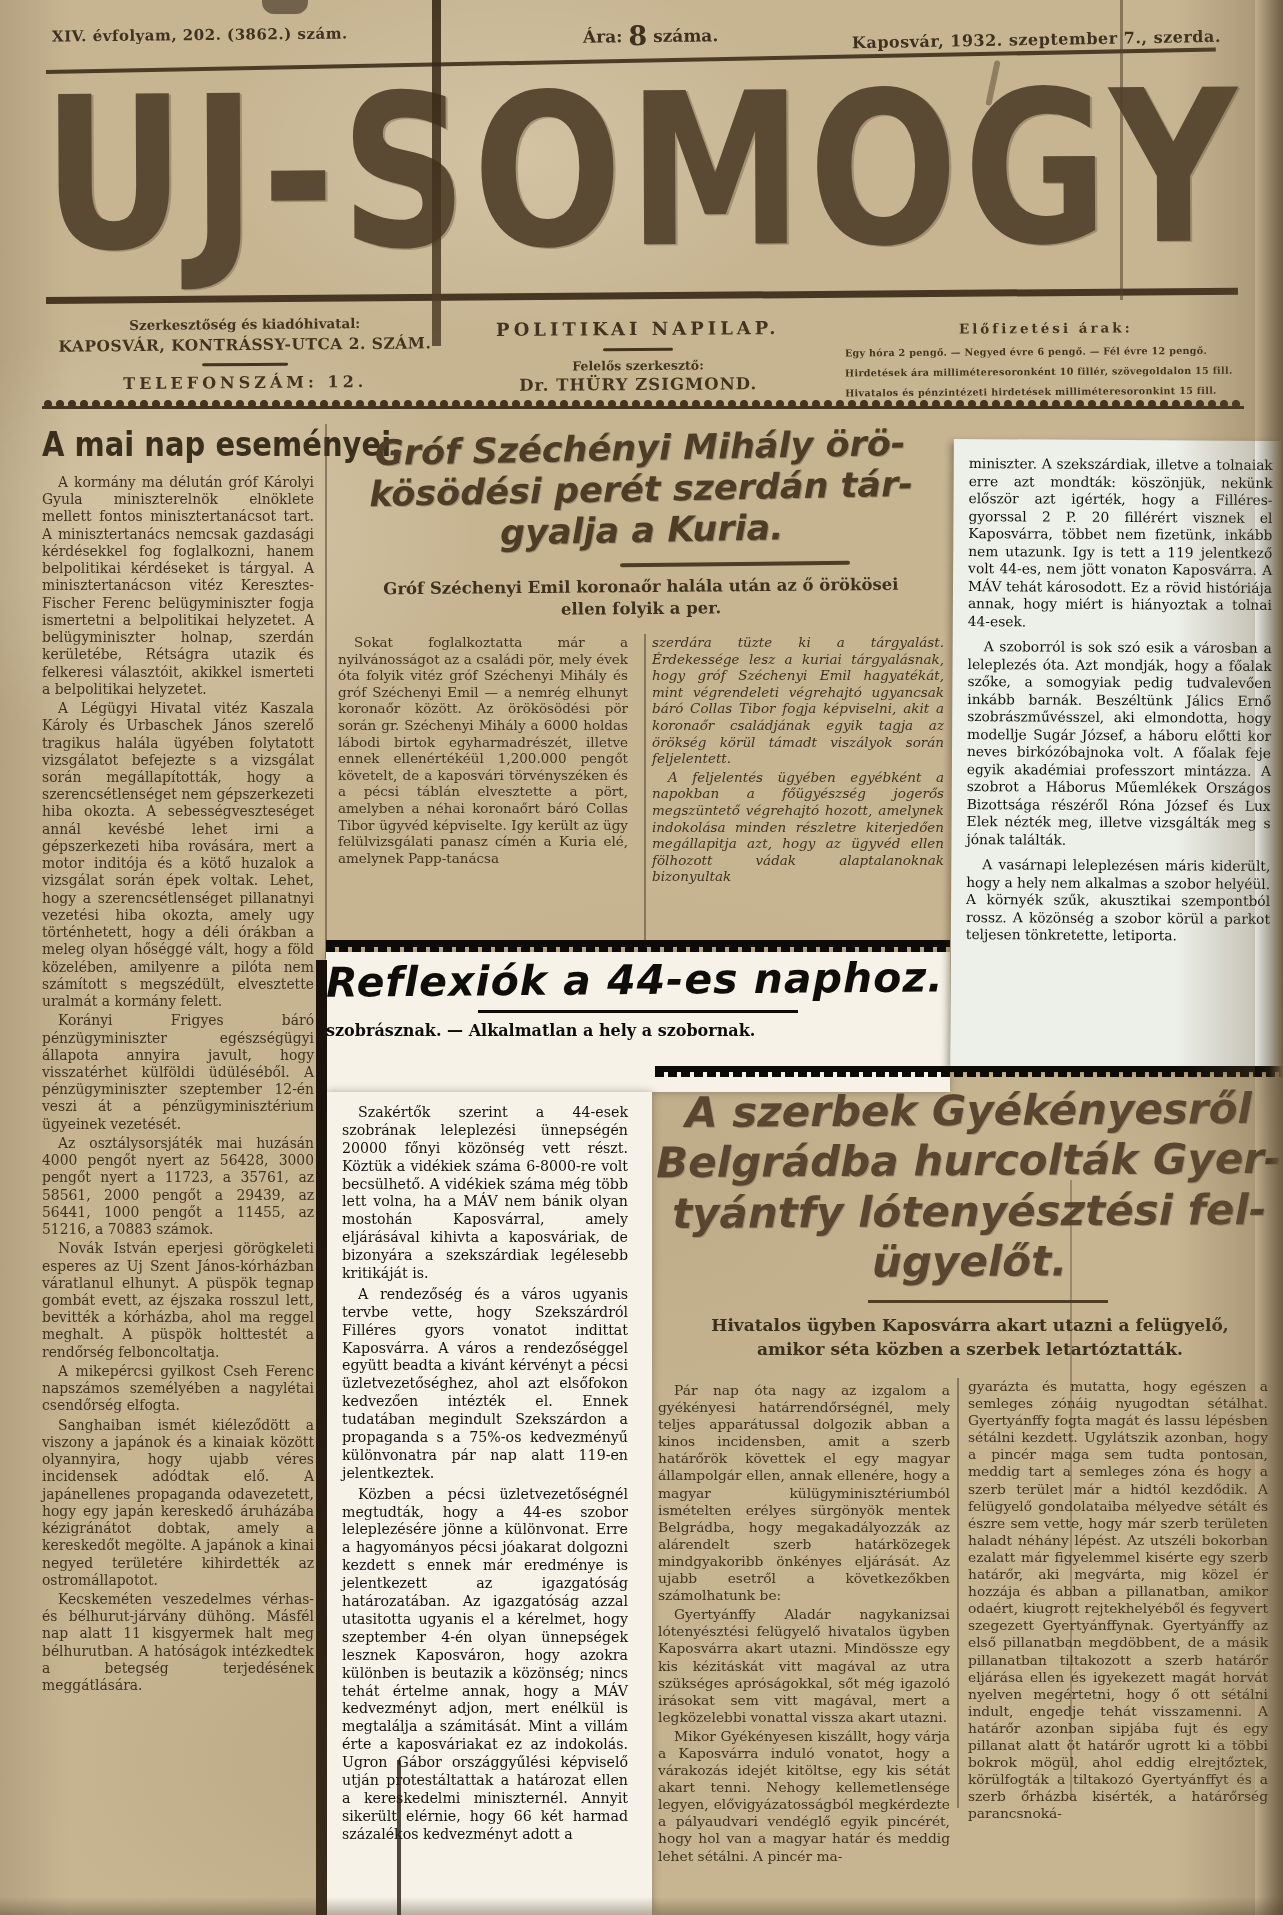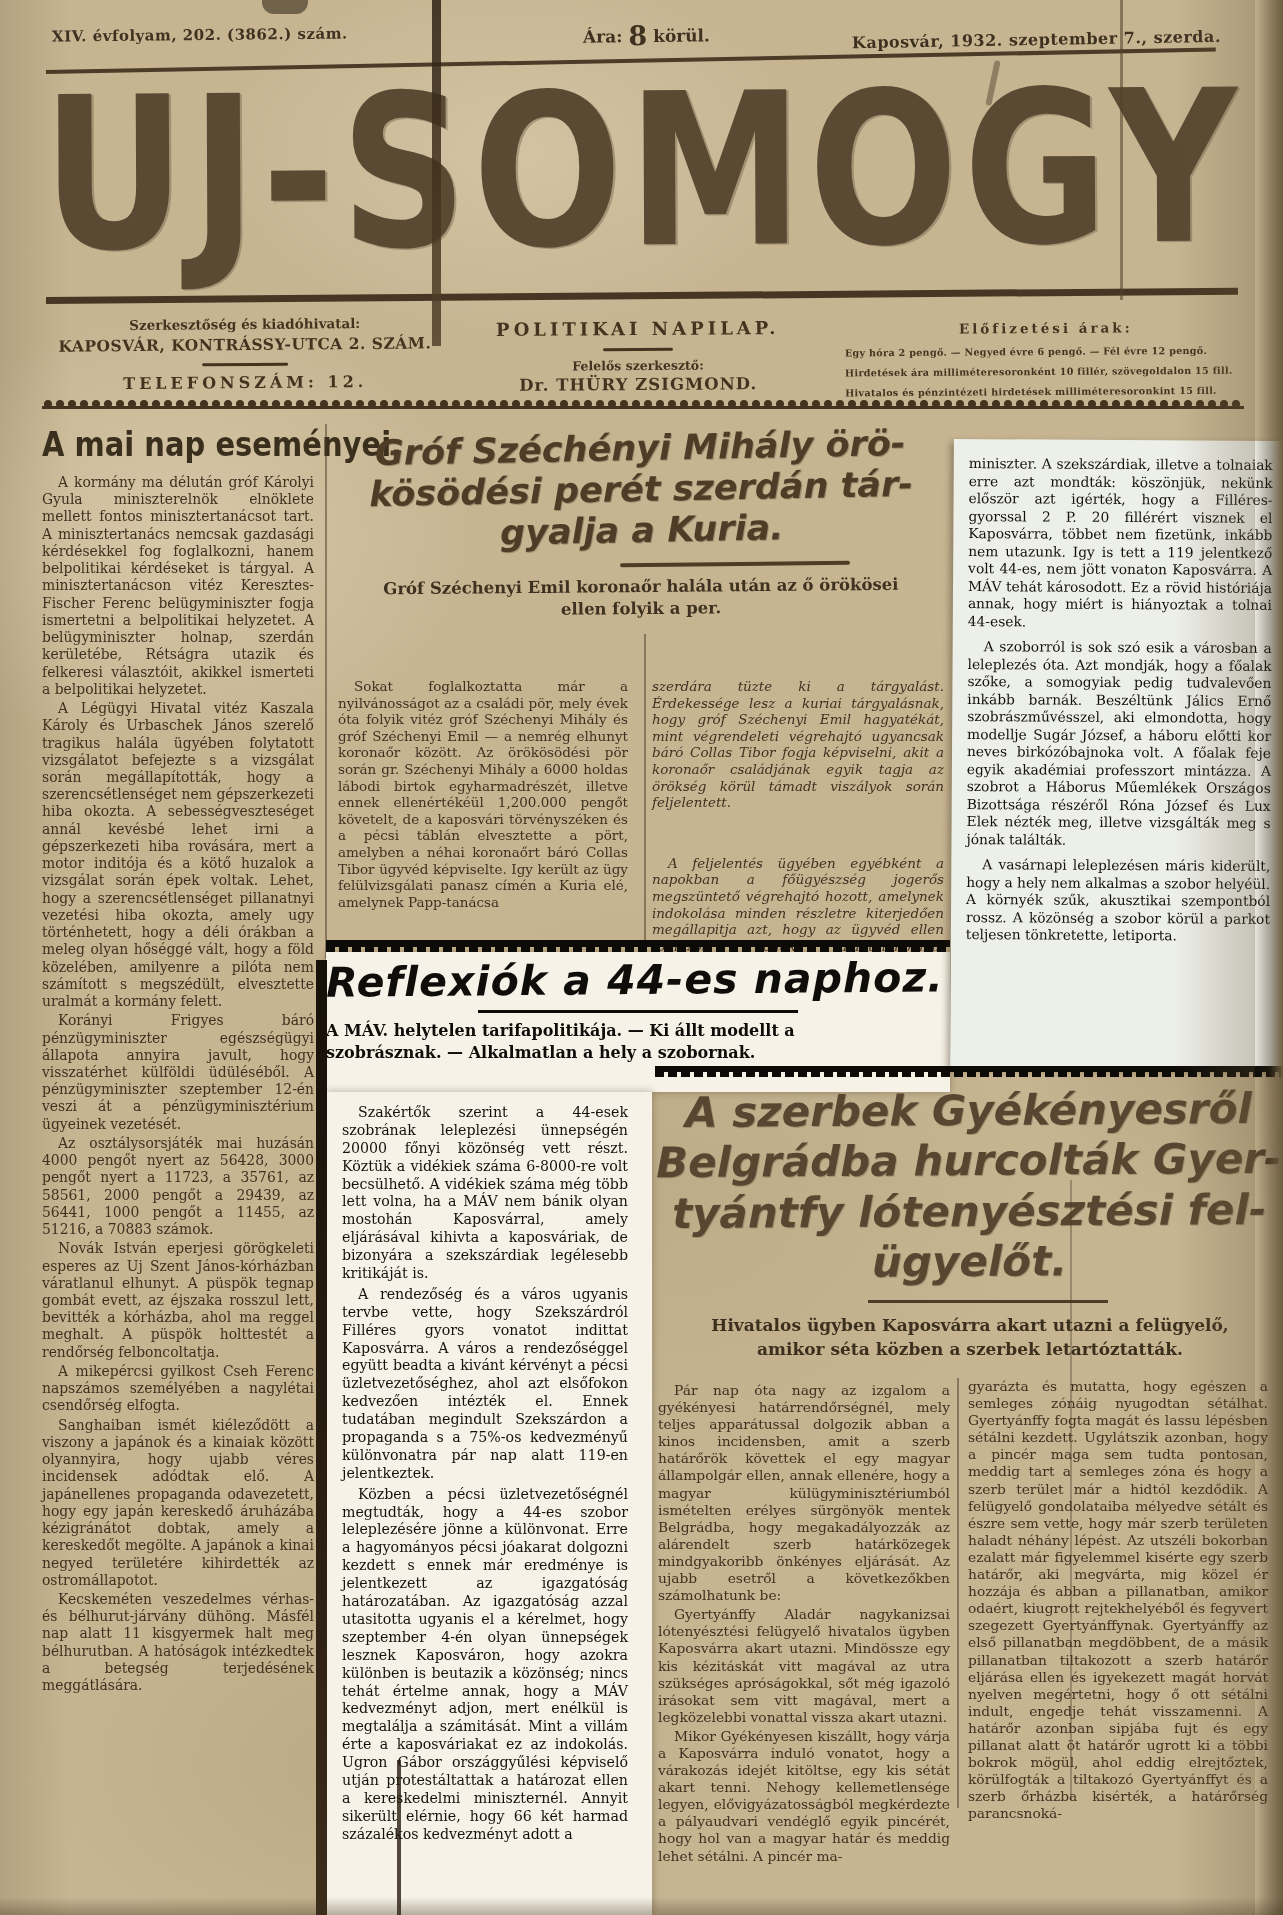--- a/index.html
+++ b/index.html
@@ -61,21 +61,21 @@
   .vrule-col1{left:325px;top:424px;height:535px;}
   
   .szech-head{left:338px;top:428px;width:606px;text-align:center;font-family:"DejaVu Sans",sans-serif;
     font-weight:bold;font-style:italic;font-size:35px;line-height:1.17;color:#4e3c27;
     transform:rotate(-1.1deg);text-shadow:1px 1px 0 rgba(78,60,39,.35);}
   .szech-div{left:620px;top:562px;width:230px;height:4px;background:#4e3c27;border-radius:2px;transform:rotate(-.6deg);}
   .szech-sub{left:338px;top:576px;width:606px;text-align:center;font-size:16.5px;font-weight:bold;
     line-height:1.35;color:#3e311f;transform:rotate(-.5deg);}
   .szech-cola{left:338px;top:634px;width:290px;}
   .szech-colb{left:652px;top:634px;width:292px;font-style:italic;}
-  .szech-cola .par,.szech-colb .par{font-size:13.5px;line-height:1.23;margin-top:44px;}
+  .szech-cola .par,.szech-colb .par{font-size:13.5px;line-height:1.23;}
   .szech-vrule{left:644px;top:634px;height:322px;width:1.5px;}
   
   .clip{background:#f6f2e7;box-shadow:0 0 8px rgba(50,38,20,.35);}
   .refl-top{left:326px;top:952px;width:624px;height:140px;text-align:left;}
   .jag{position:absolute;left:0;top:-12px;width:100%;height:12px;
     background:linear-gradient(#0d0b08,#0d0b08) 0 0/100% 7px no-repeat,
       repeating-linear-gradient(90deg,#0d0b08 0 9px, rgba(0,0,0,0) 9px 13px) 0 7px/100% 5px no-repeat;}
   .refl-headline{margin-top:4px;font-family:"DejaVu Sans",sans-serif;font-weight:bold;font-style:italic;
     font-size:41px;color:#0f0d0a;letter-spacing:1px;transform:rotate(-.5deg);white-space:nowrap;}
   .refl-div{width:320px;height:3px;background:#0c0a07;margin:6px auto 7px;}
@@ -115,21 +115,21 @@
 </style>
 </head>
 <body>
 
 <div class="page">
 
   <div class="abs topbar-issue">XIV. évfolyam, 202. (3862.) szám.</div>
   <div class="abs topbar-price">
     <span>Ára:</span>
     <span class="price-num">8</span>
-    <span>körül.</span>
+    <span>száma.</span>
   </div>
   <div class="abs topbar-date">Kaposvár, 1932. szeptember 7., szerda.</div>
   <div class="abs rule rule-top"></div>
 
   <div class="abs masthead">UJ-SOMOGY</div>
   <div class="abs rule-thick"></div>
 
   <div class="abs info info-left">
     <div class="l1">Szerkesztőség és kiadóhivatal:</div>
     <div class="l2">KAPOSVÁR, KONTRÁSSY-UTCA 2. SZÁM.</div>
@@ -180,21 +180,20 @@
   <div class="abs szech-colb">
     <p class="par npi">szerdára tüzte ki a tárgyalást. Érdekessége lesz a kuriai tárgyalásnak, hogy gróf Széchenyi Emil hagyatékát, mint végrendeleti végrehajtó ugyancsak báró Collas Tibor fogja képviselni, akit a koronaőr családjának egyik tagja az örökség körül támadt viszályok során feljelentett.</p>
     <p class="par">A feljelentés ügyében egyébként a napokban a főügyészség jogerős megszüntető végrehajtó hozott, amelynek indokolása minden részletre kiterjedően megállapitja azt, hogy az ügyvéd ellen fölhozott vádak alaptalanoknak bizonyultak</p>
   </div>
 
   <div class="abs clip refl-top">
     <div class="jag"></div>
     <div class="refl-headline">Reflexiók a 44-es naphoz.</div>
     <div class="refl-div"></div>
     <div class="refl-sub">
-      <div>A MÁV. helytelen tarifapolitikája. — Ki állt modellt a</div>
       <div>szobrásznak. — Alkalmatlan a hely a szobornak.</div>
     </div>
   </div>
   <div class="abs clip refl-body">
     <p class="par">Szakértők szerint a 44-esek szobrának leleplezési ünnepségén 20000 főnyi közönség vett részt. Köztük a vidékiek száma 6-8000-re volt becsülhető. A vidékiek száma még több lett volna, ha a MÁV nem bánik olyan mostohán Kaposvárral, amely eljárásával kihivta a kaposváriak, de bizonyára a szekszárdiak legélesebb kritikáját is.</p>
     <p class="par">A rendezőség és a város ugyanis tervbe vette, hogy Szekszárdról Filléres gyors vonatot indittat Kaposvárra. A város a rendezőséggel együtt beadta a kivánt kérvényt a pécsi üzletvezetőséghez, ahol azt elsőfokon kedvezően intézték el. Ennek tudatában megindult Szekszárdon a propaganda s a 75%-os kedvezményű különvonatra pár nap alatt 119-en jelentkeztek.</p>
     <p class="par">Közben a pécsi üzletvezetőségnél megtudták, hogy a 44-es szobor leleplezésére jönne a különvonat. Erre a hagyományos pécsi jóakarat dolgozni kezdett s ennek már eredménye is jelentkezett az igazgatóság határozatában. Az igazgatóság azzal utasitotta ugyanis el a kérelmet, hogy szeptember 4-én olyan ünnepségek lesznek Kaposváron, hogy azokra különben is beutazik a közönség; nincs tehát értelme annak, hogy a MÁV kedvezményt adjon, mert enélkül is megtalálja a számitását. Mint a villám érte a kaposváriakat ez az indokolás. Ugron Gábor országgyűlési képviselő utján protestáltattak a határozat ellen a kereskedelmi miniszternél. Annyit sikerült elérnie, hogy 66 két harmad százalékos kedvezményt adott a</p>
   </div>
 
   <div class="abs right-box">

